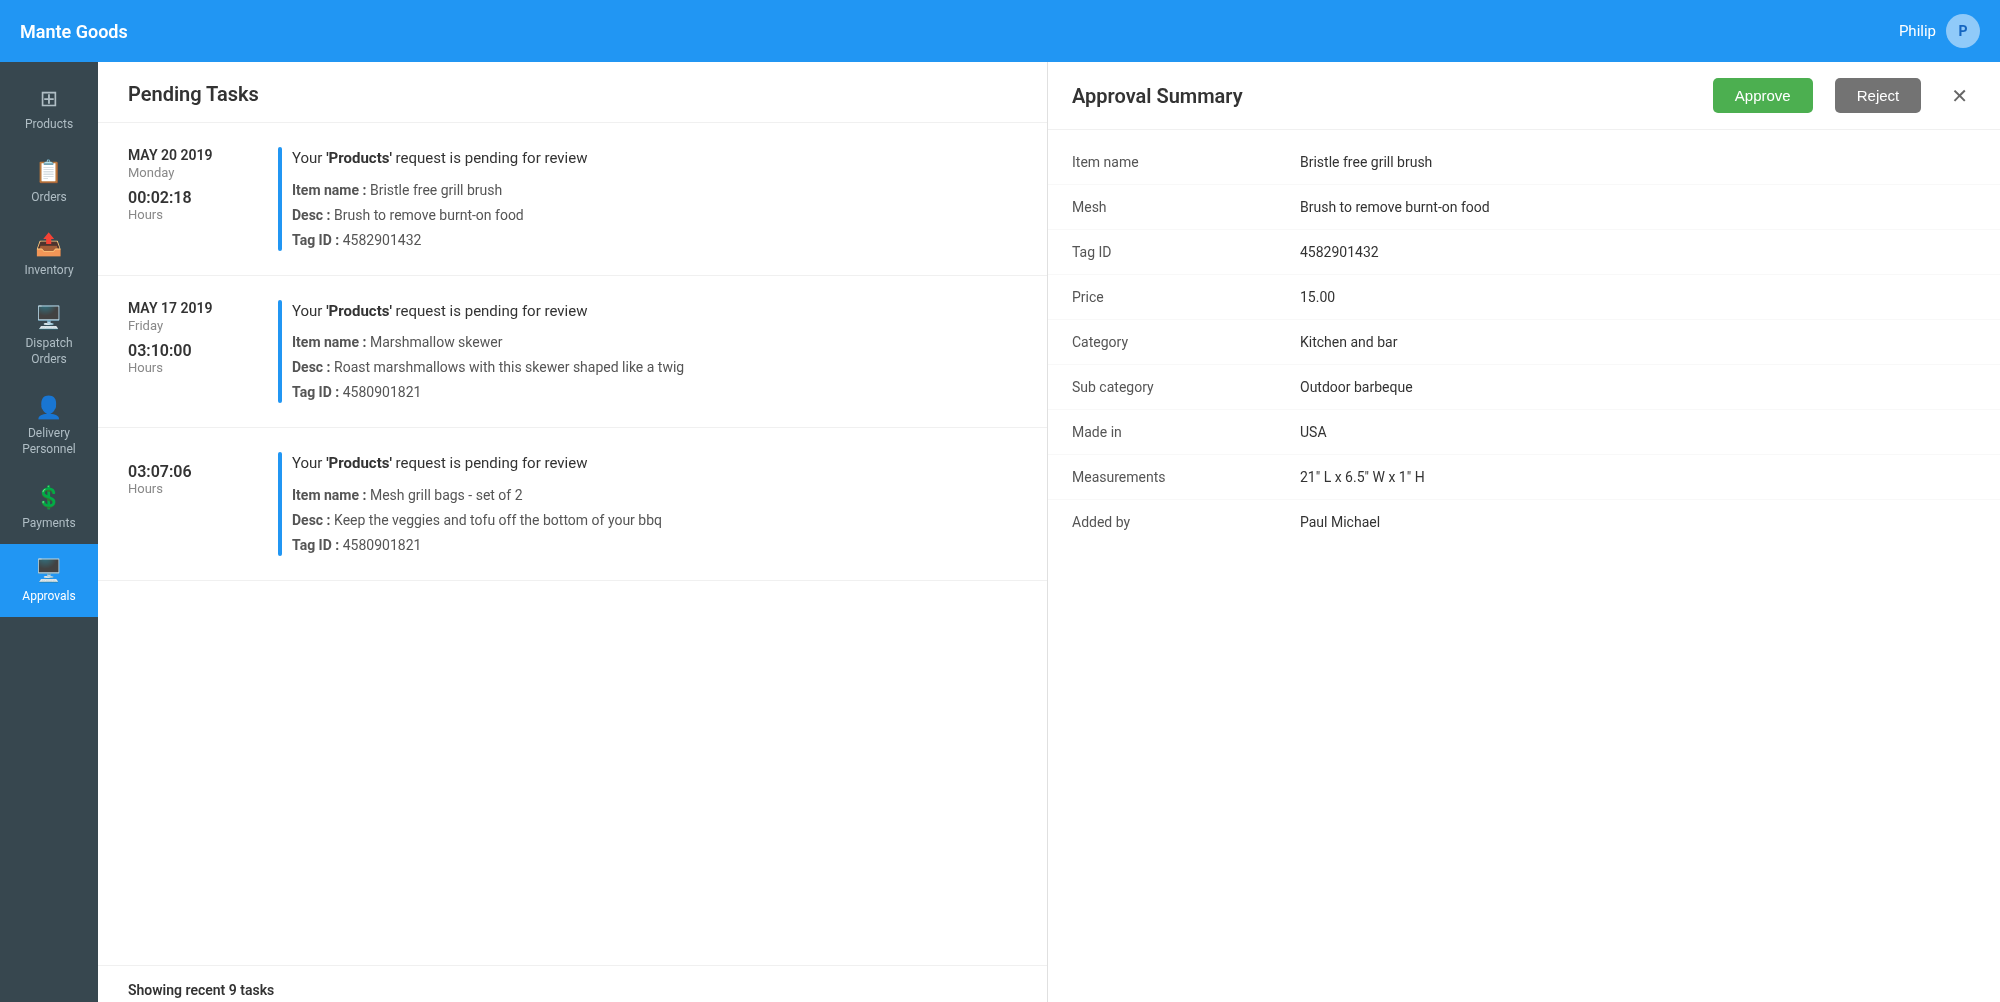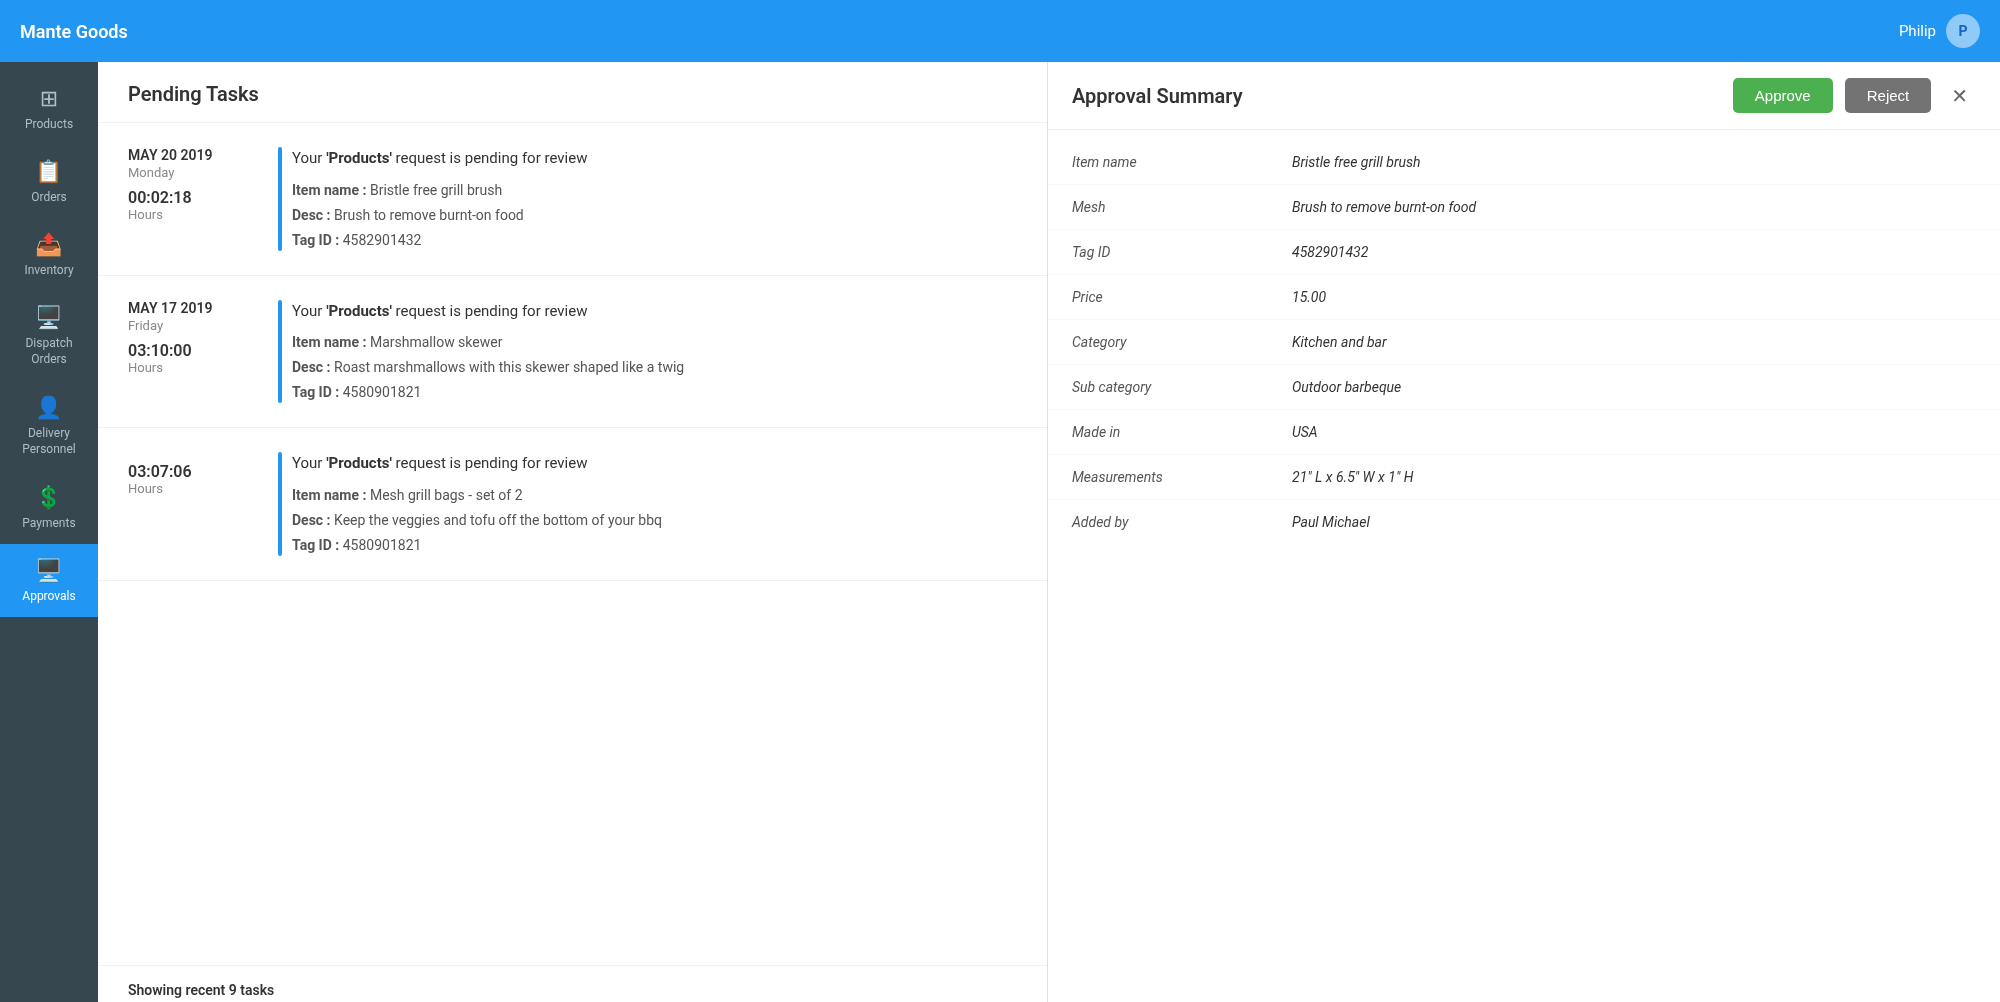--- a/index.html
+++ b/index.html
@@ -186,21 +186,21 @@
       border-bottom: 1px solid #f0f0f0;
     }
     .approval-title {
       font-size: 20px;
       font-weight: 600;
       color: #333;
     }
     .approval-actions {
       display: flex;
       align-items: center;
-      gap: 12px;
+      gap: 22px;
     }
     .btn-approve {
       background: #4CAF50;
       color: white;
       border: none;
       padding: 9px 22px;
       border-radius: 5px;
       font-size: 15px;
       cursor: pointer;
       font-weight: 500;
@@ -225,22 +225,21 @@
     }
     .approval-body {
       flex: 1;
       overflow-y: auto;
       padding: 10px 0;
     }
     .approval-row {
       display: flex;
       padding: 14px 24px;
       border-bottom: 1px solid #f8f8f8;
-      gap: 20px;
-      font-style: italic;
+      gap: 28px;
     }
     .approval-row:last-child { border-bottom: none; }
     .approval-label {
       width: 200px;
       font-size: 14px;
       color: #555;
       flex-shrink: 0;
     }
     .approval-value {
       font-size: 14px;

